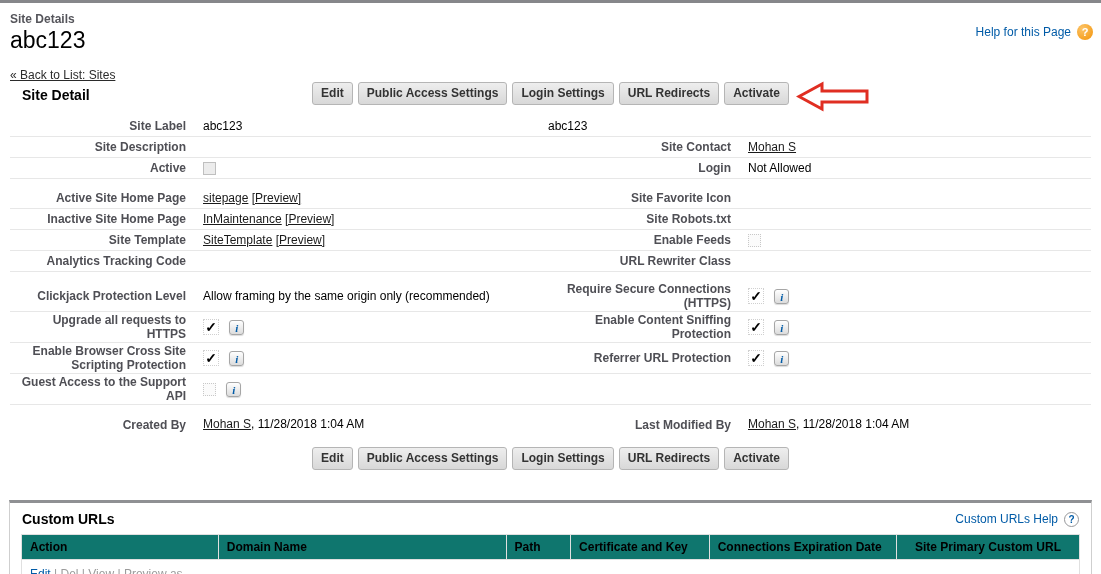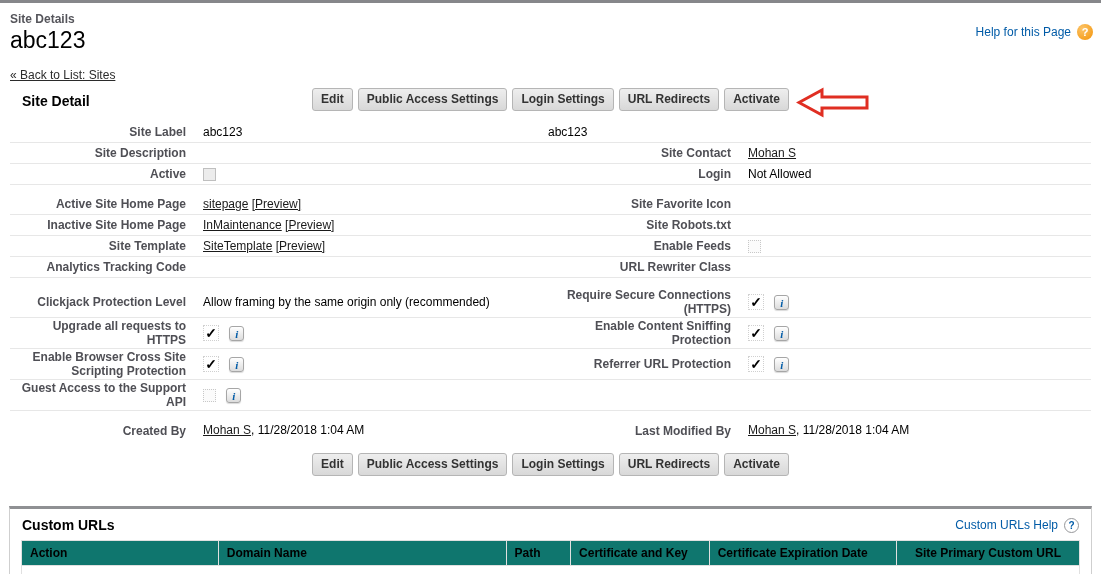--- a/index.html
+++ b/index.html
@@ -19,21 +19,21 @@
   .help-link { color:#015ba7; text-decoration:none; cursor:pointer; }
   .help-orb {
     display:inline-block; width:16px; height:16px; line-height:16px; border-radius:50%;
     background: radial-gradient(circle at 35% 30%, #fcc469, #f39306);
     color:#fff; font-weight:bold; text-align:center; font-size:11px; cursor:pointer;
   }
   .back-row { padding: 14px 0 0 10px; }
   .back-link { color:#2b2b2b; text-decoration:underline; cursor:pointer; }
 
   
-  .section-header { position:relative; margin-top: 6px; height: 30px; }
+  .section-header { position:relative; margin-top: 0; height: 30px; }
   .section-title { position:absolute; left:22px; top:5px; font-size:14px; font-weight:bold; color:#000; }
   .btn-center { display:flex; justify-content:center; }
   .btn-wrap { position:relative; display:inline-flex; align-items:center; }
   .btn-bar { display:flex; gap:5px; }
   .sf-btn {
     font-family:"Liberation Sans",sans-serif; font-size:12px; font-weight:bold; color:#333;
     padding: 3px 8px 4px; border:1px solid #b5b5b5; border-radius:3px;
     background: linear-gradient(#eeeeee, #d8d8d8); cursor:pointer; white-space:nowrap;
   }
   .red-arrow { position:absolute; left:100%; margin-left:7px; top:-1px; }
@@ -275,21 +275,21 @@
       <col style="width:13.1%">
         <col style="width:17.7%">
         <col style="width:17.3%">
     </colgroup>
     <thead>
       <tr>
         <th>Action</th>
         <th>Domain Name</th>
         <th>Path</th>
         <th>Certificate and Key</th>
-        <th>Certificate Expiration Date</th>
+        <th>Connections Expiration Date</th>
         <th class="center">Site Primary Custom URL</th>
       </tr>
     </thead>
     <tbody>
       <tr>
         <td>
           <a class="action-edit">Edit</a><span class="pipe"></span><span class="action-dim">Del</span><span class="pipe"></span><span class="action-dim">View</span><span class="pipe"></span><span class="action-dim">Preview as Admin</span>
         </td>
         <td></td>
         <td>/abc123</td>

